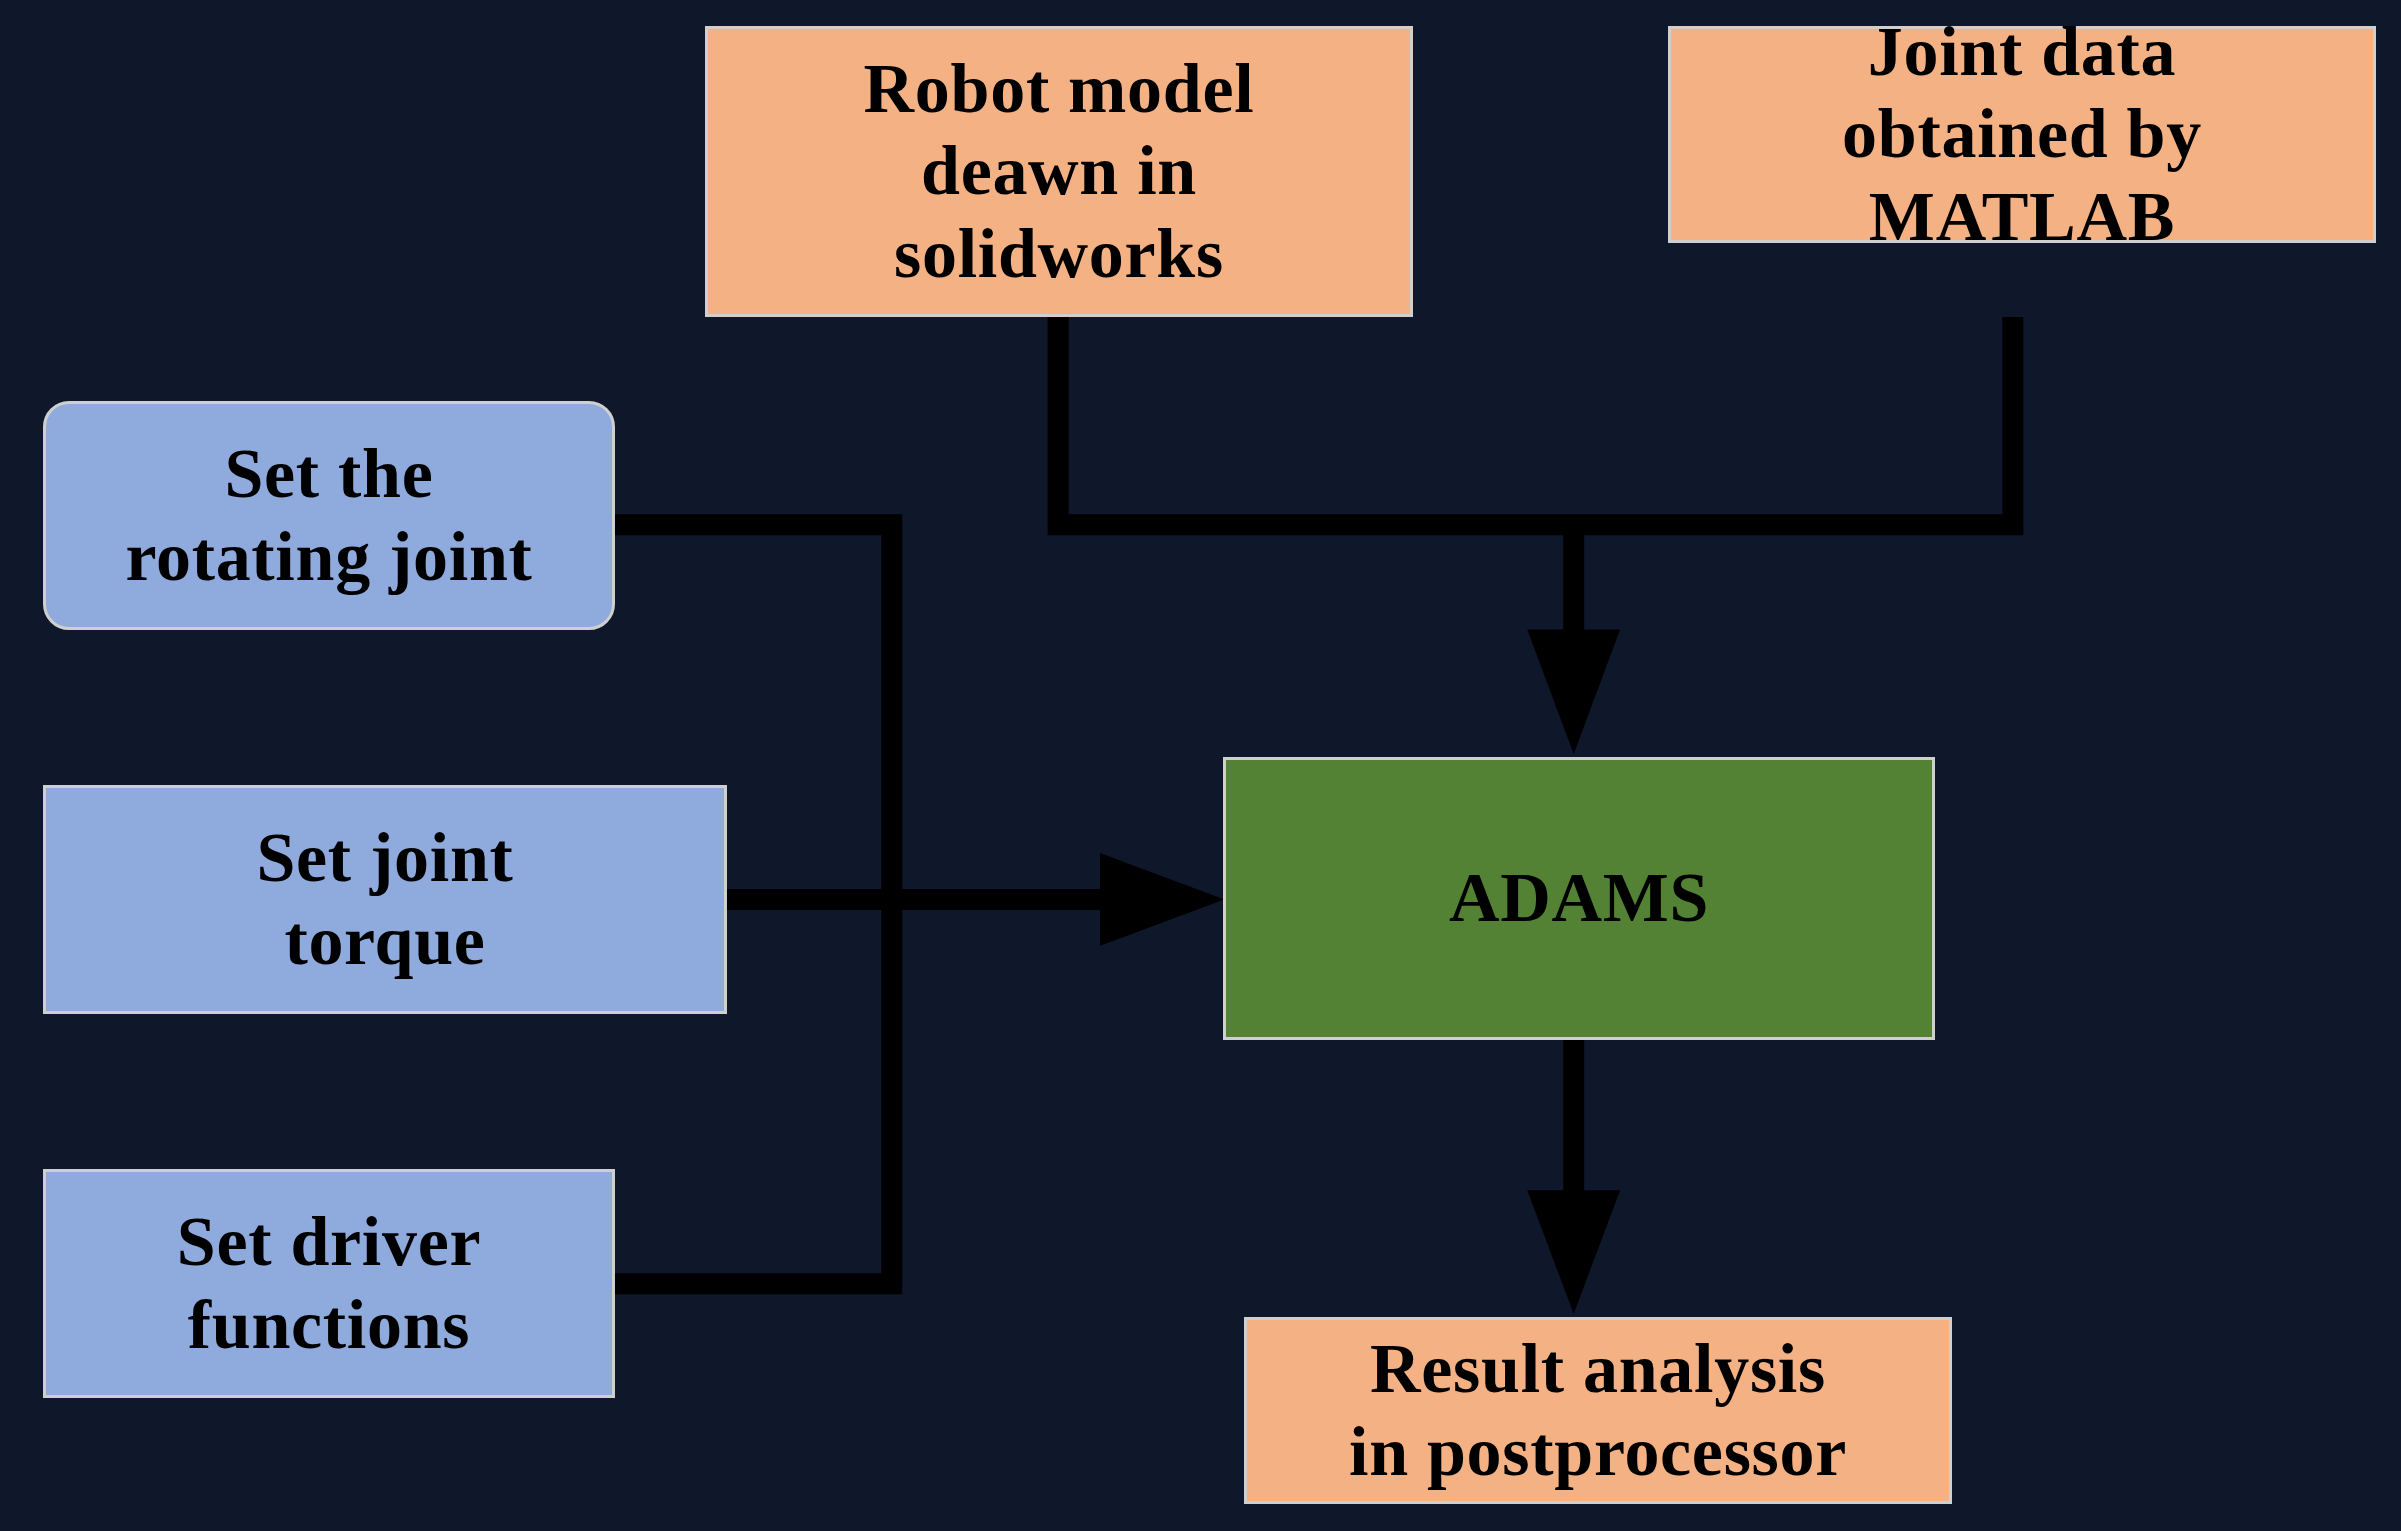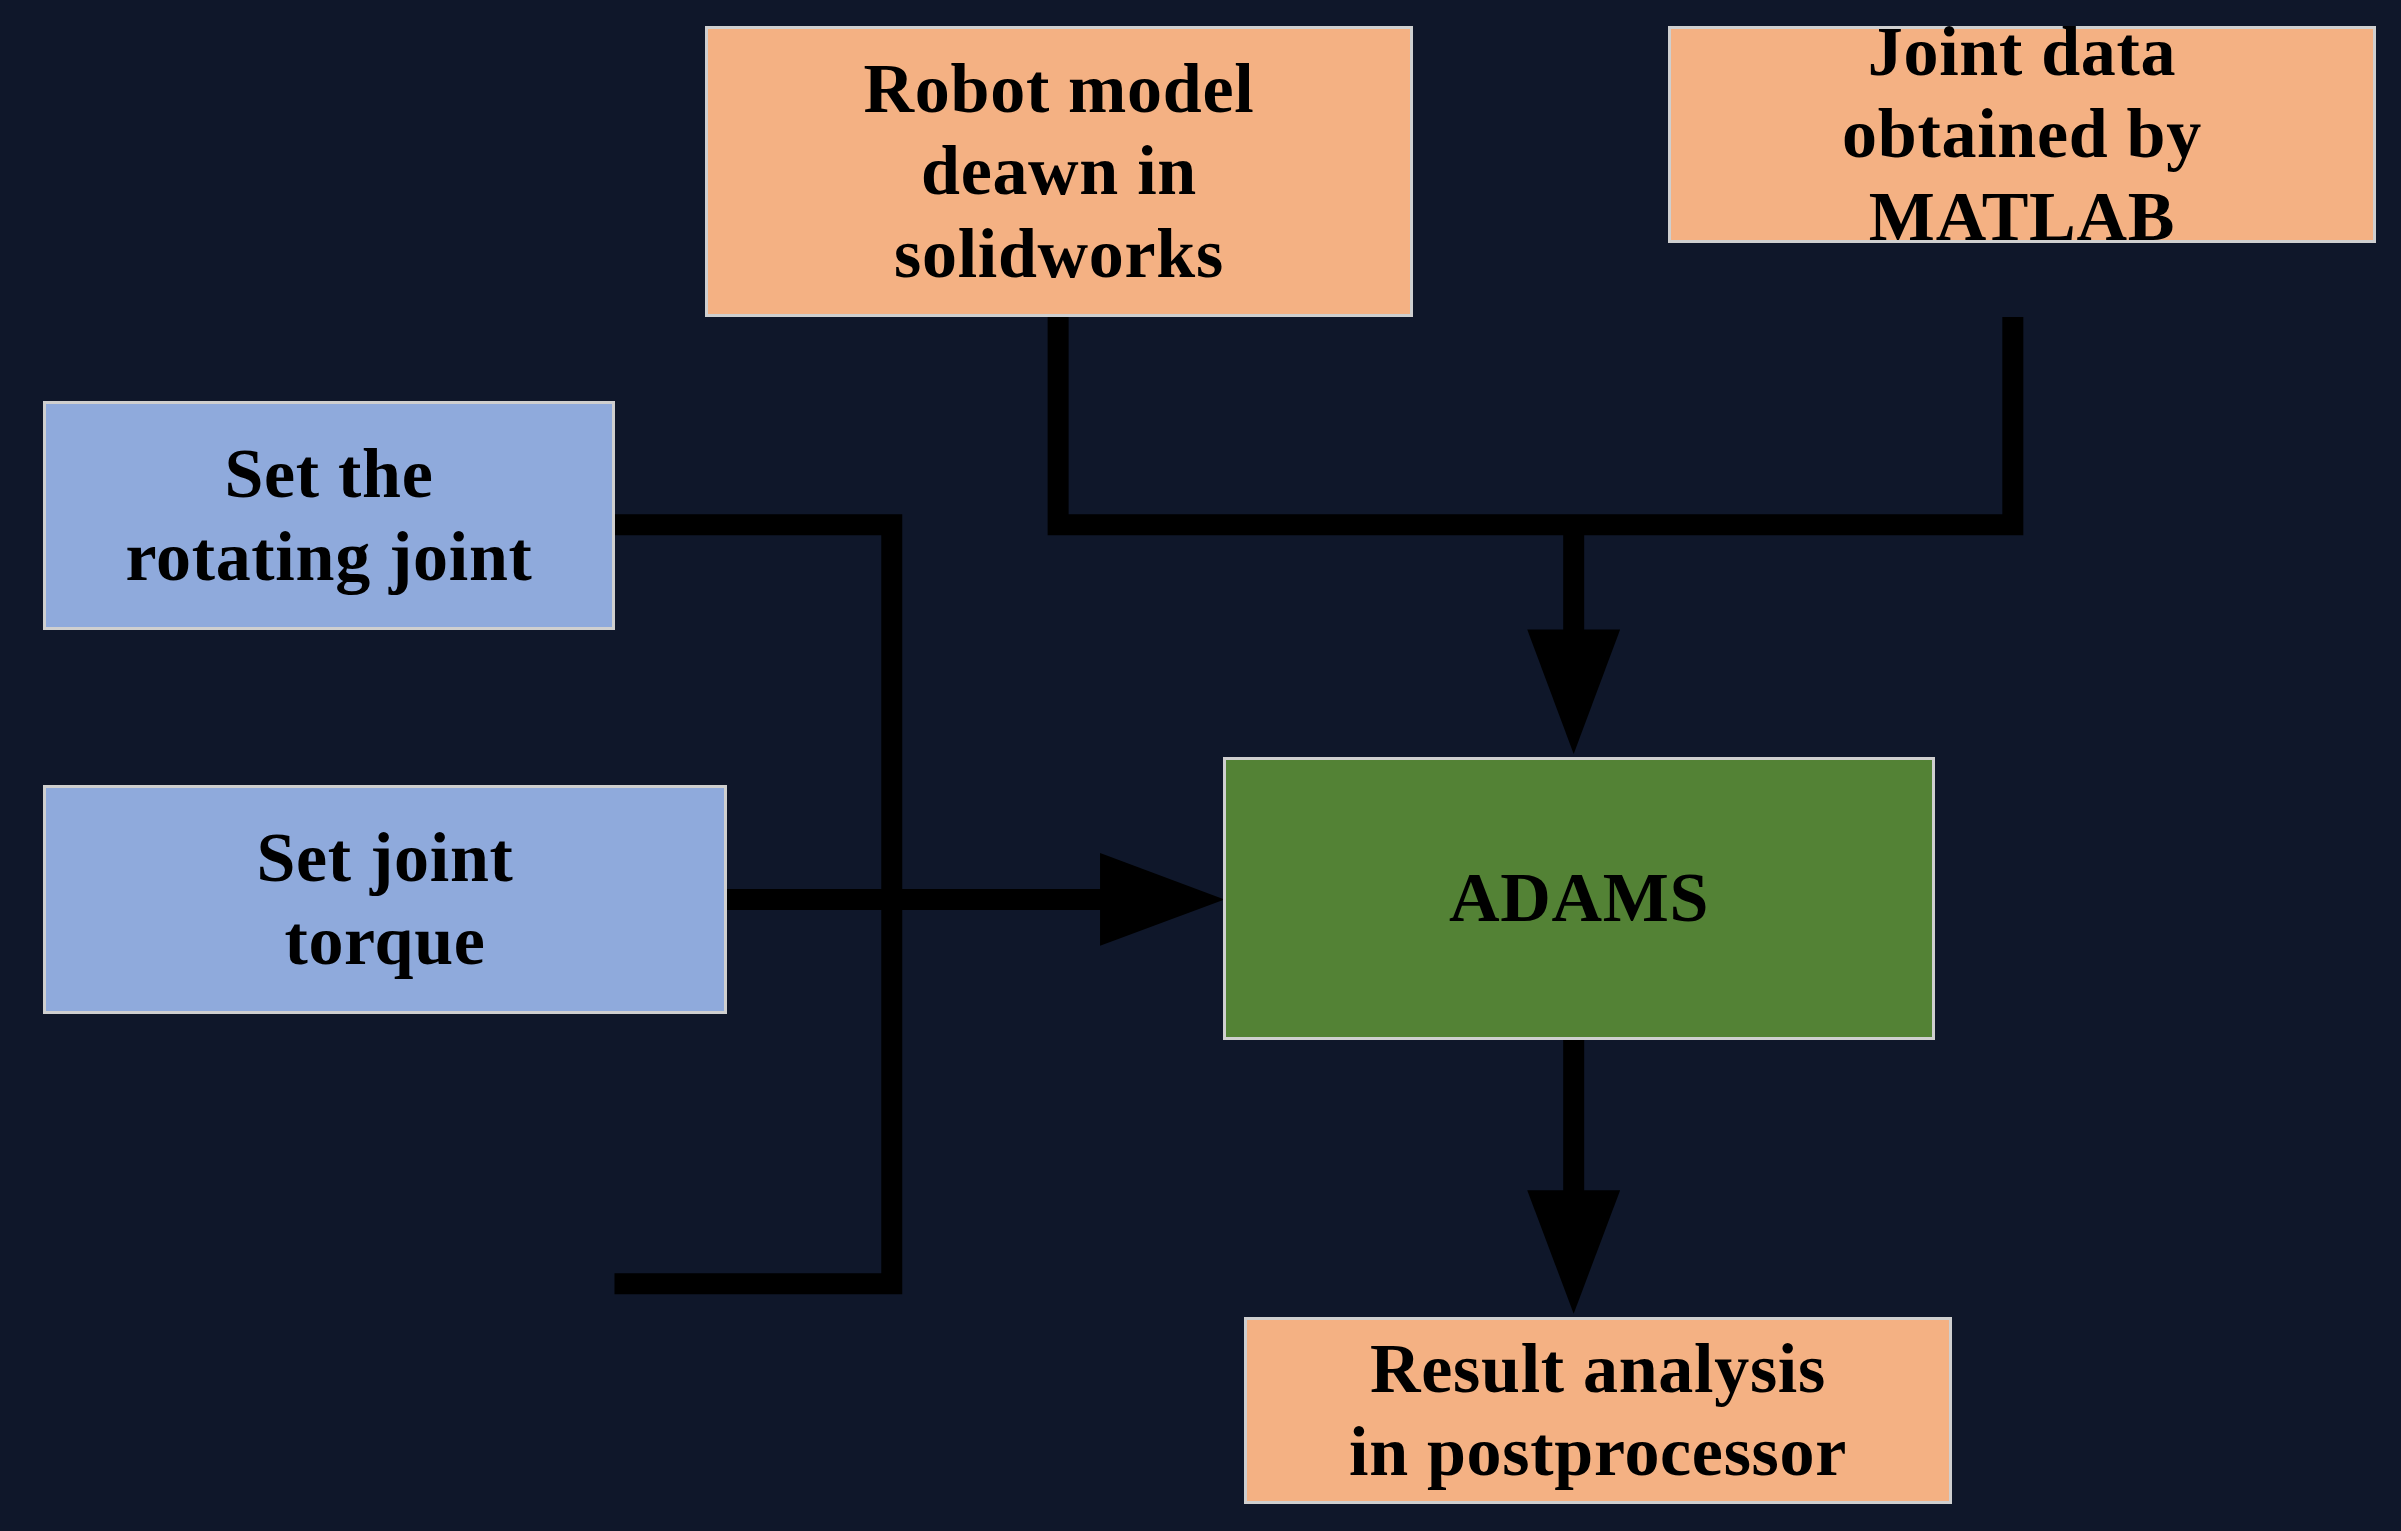--- a/index.html
+++ b/index.html
@@ -41,21 +41,21 @@
     line-height: 1.18;
     letter-spacing: 0.7px;
   }
   .source-box  { background: #F4B183; }
   .setting-box { background: #8FAADC; }
   .process-box { background: #538235; }
 
   
   #node-robot-model      { left: 705px;  top: 26px;   width: 708px; height: 291px; }
   #node-joint-data       { left: 1668px; top: 26px;   width: 708px; height: 217px; }
-  #node-set-rotating     { left: 43px;   top: 401px;  width: 572px; height: 229px; }
+  #node-set-rotating     { left: 43px;   top: 401px;  width: 572px; height: 229px; border-radius: 26px; }
   #node-set-torque       { left: 43px;   top: 785px; width: 684px; height: 229px; }
   #node-set-driver       { left: 43px;   top: 1169px; width: 572px; height: 229px; }
   #node-adams            { left: 1223px; top: 757px; width: 712px; height: 283px; }
   #node-result-analysis  { left: 1244px; top: 1317px; width: 708px; height: 187px; }
 </style>
 </head>
 <body>
 
 <div id="canvas">
 
@@ -90,20 +90,24 @@
   <div class="node setting-box" id="node-set-rotating">
     <div class="node-label">Set the
 rotating joint</div>
   </div>
 
   <div class="node setting-box" id="node-set-torque">
     <div class="node-label">Set joint
 torque</div>
   </div>
 
+  <div class="node setting-box" id="node-set-driver">
+    <div class="node-label">Set driver
+functions</div>
+  </div>
 
   <div class="node process-box" id="node-adams">
     <div class="node-label">ADAMS</div>
   </div>
 
   <div class="node source-box" id="node-result-analysis">
     <div class="node-label">Result analysis
 in postprocessor</div>
   </div>
 

